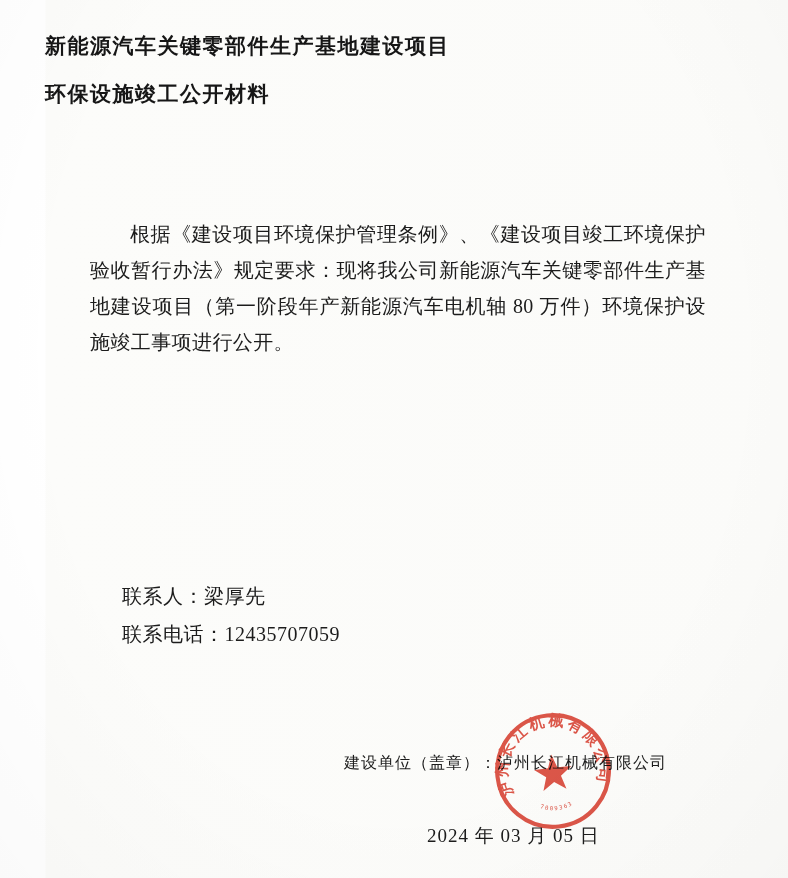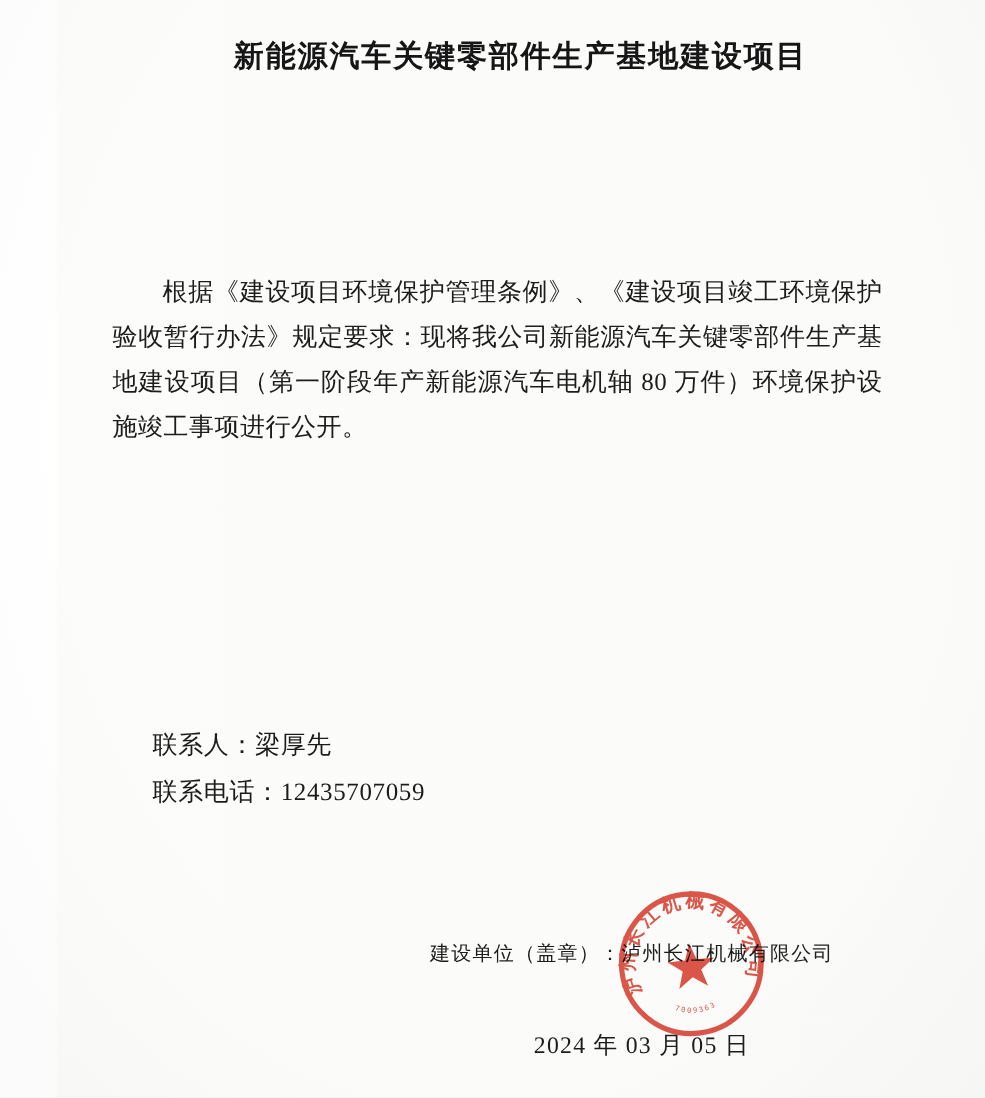--- a/index.html
+++ b/index.html
@@ -21,24 +21,23 @@
     position: absolute;
     inset: 0;
     background: radial-gradient(ellipse at 50% 40%, rgba(255,255,255,0) 60%, rgba(0,0,0,0.02) 100%);
     pointer-events: none;
   }
   .title-block {
     position: absolute;
     top: 22px;
     left: 45px;
     right: 0;
-    text-align: center;
     font-family: "Liberation Sans", "DejaVu Sans", sans-serif;
     font-weight: 700;
-    font-size: 24px;
+    font-size: 21px;
     letter-spacing: 1.5px;
     color: #161616;
   }
   .title-line { line-height: 48px; }
   .body-text {
     position: absolute;
     top: 200px;
     left: 90px;
     width: 616px;
     font-size: 20px;
@@ -105,20 +104,21 @@
   }
 </style>
 </head>
 <body>
 
 <div class="page">
   <div class="scan-shade"></div>
 
   <div class="title-block">
     <div class="title-line">新能源汽车关键零部件生产基地建设项目</div>
+    <div class="title-line">环保设施竣工公开材料</div>
   </div>
 
   <div class="body-text">
     <p>根据《建设项目环境保护管理条例》、《建设项目竣工环境保护验收暂行办法》规定要求：现将我公司新能源汽车关键零部件生产基地建设项目（第一阶段年产新能源汽车电机轴 80 万件）环境保护设施竣工事项进行公开。</p>
   </div>
 
   <div class="contact-block">
     <div class="contact-line">联系人：梁厚先</div>
     <div class="contact-line">联系电话：12435707059</div>
   </div>

